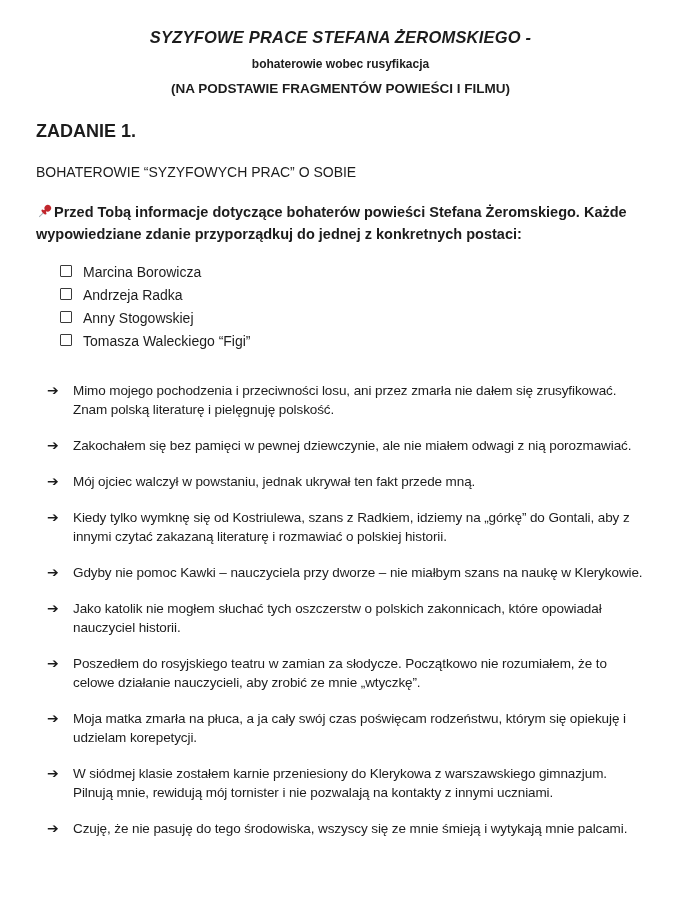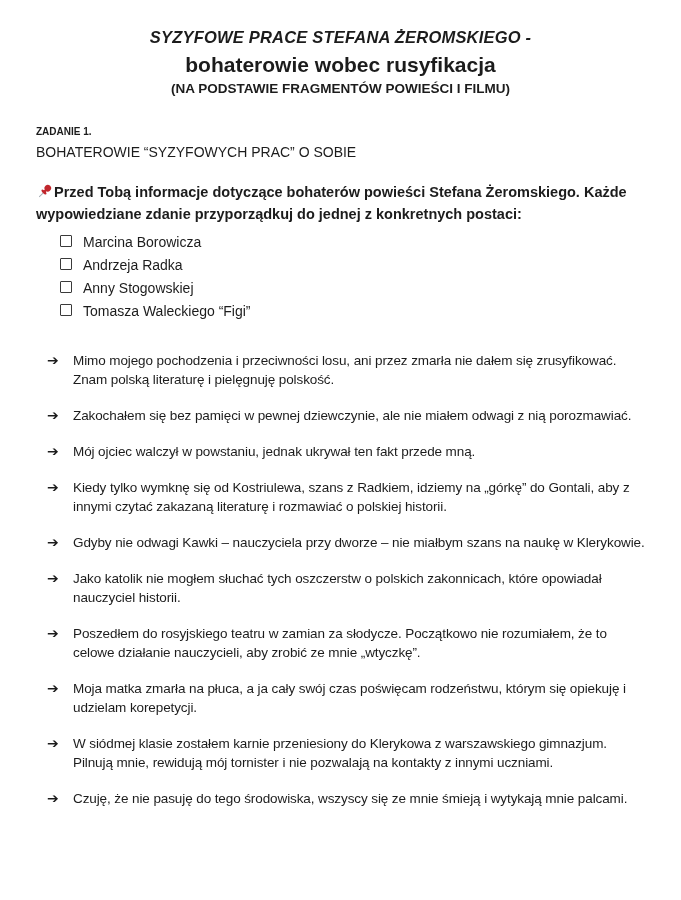--- a/index.html
+++ b/index.html
@@ -13,45 +13,45 @@
     font-family: "Liberation Sans", "DejaVu Sans", sans-serif;
     color: #1c1c1c;
     overflow: hidden;
   }
   
   .title-block { text-align: center; padding-top: 24px; }
   .t1 {
     font-size: 16.5px; font-weight: 700; font-style: italic;
     line-height: 27px; letter-spacing: 0.2px;
   }
-  .t2 { font-size: 21px; font-weight: 700; line-height: 27px; }
+  .t2 { font-size: 12px; font-weight: 700; line-height: 27px; }
   .t3 { font-size: 13.5px; font-weight: 700; line-height: 22px; }
 
   
   .task { padding: 0 33px 0 36px; }
-  .task-heading { margin-top: 23px; font-weight: 700; font-size: 10px; line-height: 17px; }
-  .task-subheading { margin-top: 4px; font-size: 14px; line-height: 17px; }
+  .task-heading { margin-top: 23px; font-weight: 700; font-size: 18px; line-height: 17px; }
+  .task-subheading { margin-top: 24px; font-size: 14px; line-height: 17px; }
 
   .instruction {
     margin-top: 20px;
     font-size: 14.5px;
     line-height: 22px;
     max-width: 614px;
     font-weight: bold;
   }
   .pin {
     display: inline-block;
     width: 17px; height: 17px;
     vertical-align: -3px;
     margin-right: 1px;
   }
   .pin svg { display: block; }
 
   
-  .characters { list-style: none; margin-top: 5px; padding-left: 24px; }
+  .characters { list-style: none; margin-top: 15px; padding-left: 24px; }
   .char-item {
     display: flex; align-items: center;
     height: 23px; font-size: 14px;
   }
   .checkbox {
     width: 12px; height: 12px;
     border: 1.4px solid #3a3a3a;
     border-radius: 1px;
     margin-right: 11px;
     margin-top: -1px;
@@ -138,21 +138,21 @@
         <li class="statement">
         <span class="arrow">➔</span>
         <span class="st-text">Mój ojciec walczył w powstaniu, jednak ukrywał ten fakt przede mną.</span>
       </li>
         <li class="statement">
         <span class="arrow">➔</span>
         <span class="st-text">Kiedy tylko wymknę się od Kostriulewa, szans z Radkiem, idziemy na „górkę” do Gontali, aby z innymi czytać zakazaną literaturę i rozmawiać o polskiej historii.</span>
       </li>
         <li class="statement">
         <span class="arrow">➔</span>
-        <span class="st-text">Gdyby nie odwagi Kawki – nauczyciela przy dworze – nie miałbym szans na naukę w Klerykowie.</span>
+        <span class="st-text">Gdyby nie pomoc Kawki – nauczyciela przy dworze – nie miałbym szans na naukę w Klerykowie.</span>
       </li>
         <li class="statement">
         <span class="arrow">➔</span>
         <span class="st-text">Jako katolik nie mogłem słuchać tych oszczerstw o polskich zakonnicach, które opowiadał nauczyciel historii.</span>
       </li>
         <li class="statement">
         <span class="arrow">➔</span>
         <span class="st-text">Poszedłem do rosyjskiego teatru w zamian za słodycze. Początkowo nie rozumiałem, że to celowe działanie nauczycieli, aby zrobić ze mnie „wtyczkę”.</span>
       </li>
         <li class="statement">

